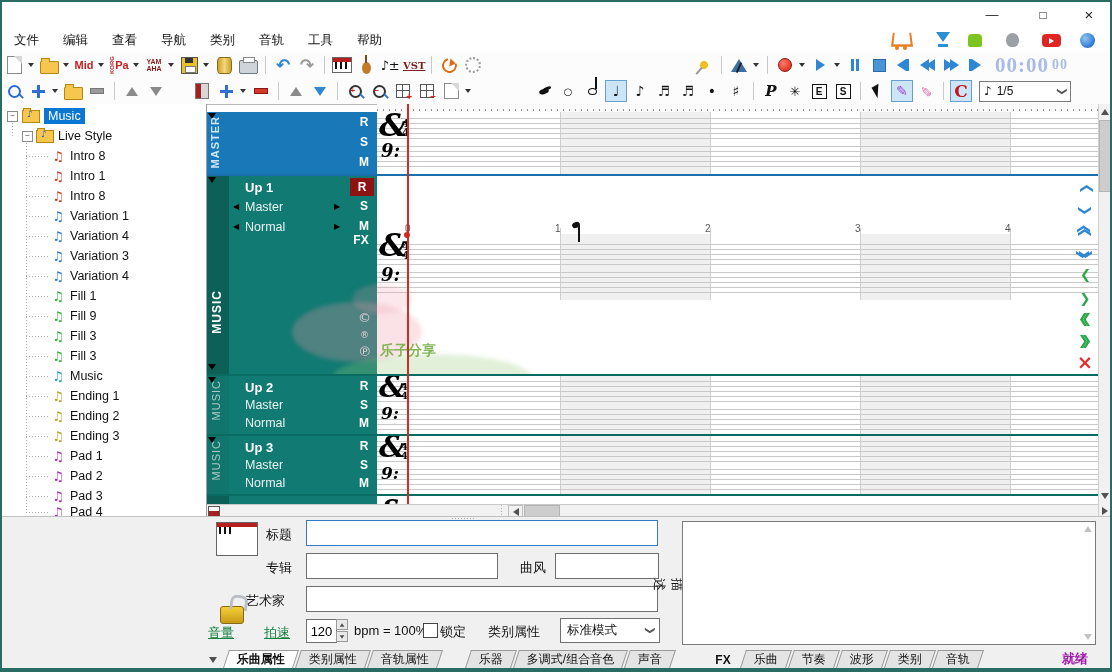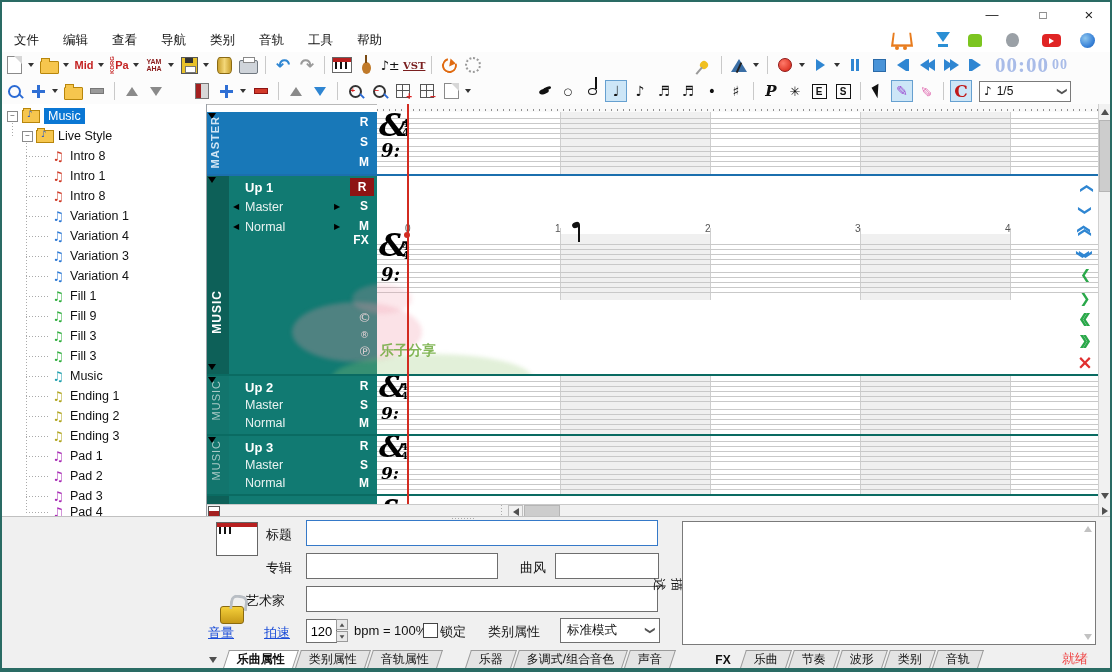--- a/index.html
+++ b/index.html
@@ -114,21 +114,21 @@
   .sbtri{width:0;height:0;margin:auto}
   .sbtri.up{border-left:4px solid transparent;border-right:4px solid transparent;border-bottom:6px solid #505050}
   .sbtri.dn{border-left:4px solid transparent;border-right:4px solid transparent;border-top:6px solid #505050}
   .sbtri.lf{border-top:4px solid transparent;border-bottom:4px solid transparent;border-right:6px solid #505050}
   .sbtri.rt{border-top:4px solid transparent;border-bottom:4px solid transparent;border-left:6px solid #505050}
   
   .props{left:0;top:514px;width:1112px;height:130px;background:#f0f0f0;border-top:1px solid #c0c0c0}
   .plabel{position:absolute;font-size:13px;color:#111}
   .pinput{position:absolute;background:#fff;border:1px solid #6e6e6e;font-size:12px;padding:0 4px;box-sizing:border-box}
   .pinput.focus{border:1.5px solid #3579c8}
-  .linktxt{position:absolute;color:#1d4ed8;text-decoration:underline;font-size:13px}
+  .linktxt{position:absolute;color:#15803d;text-decoration:underline;font-size:13px}
   .lockico{width:22px;height:16px;background:linear-gradient(#f4cf3a,#c79a18);border:1px solid #8a6a10;border-radius:3px;position:relative}
   .lockico::before{content:"";position:absolute;left:9px;top:-12px;width:12px;height:12px;border:3.5px solid #b9bec4;border-bottom:none;border-radius:7px 7px 0 0;transform:rotate(8deg)}
   .knob{width:34px;height:34px;border-radius:50%;background:radial-gradient(circle at 38% 35%,#fdfdfd,#c9ccd2 60%,#9aa0a8);border:1px solid #8a8f96;position:relative}
   .knob::after{content:"";position:absolute;right:6px;bottom:7px;width:5px;height:5px;background:#c02020;border-radius:50%}
   .spin{position:absolute;background:#fff;border:1px solid #6e6e6e;box-sizing:border-box;text-align:center;font-size:13px}
   .spbtn{position:absolute;width:12px;height:11px;background:#e8e8e8;border:1px solid #9a9a9a;box-sizing:border-box;display:flex;align-items:center;justify-content:center}
   .spbtn .sbtri{transform:scale(.6)}
   .checkbox{position:absolute;width:13px;height:13px;background:#fff;border:1px solid #444}
   .combo{position:absolute;background:#fff;border:1px solid #707070;display:flex;align-items:center;font-size:12.5px;box-sizing:border-box}
   .combo .cchev{margin-left:auto;margin-right:5px;color:#555;font-size:10px;transform:rotate(90deg);font-family:"DejaVu Sans",sans-serif}
@@ -769,15 +769,15 @@
     <div class="tab">
         <span>波形</span>
       </div>
     <div class="tab">
         <span>类别</span>
       </div>
     <div class="tab">
         <span>音轨</span>
       </div>
   </div>
-  <span class="abs" style="left:1060px;top:648px;color:#ef4444;font-weight:normal;font-size:13px">就绪</span>
+  <span class="abs" style="left:1060px;top:648px;color:#a21caf;font-weight:bold;font-size:13px">就绪</span>
 
 </div>
 
 </body></html>

